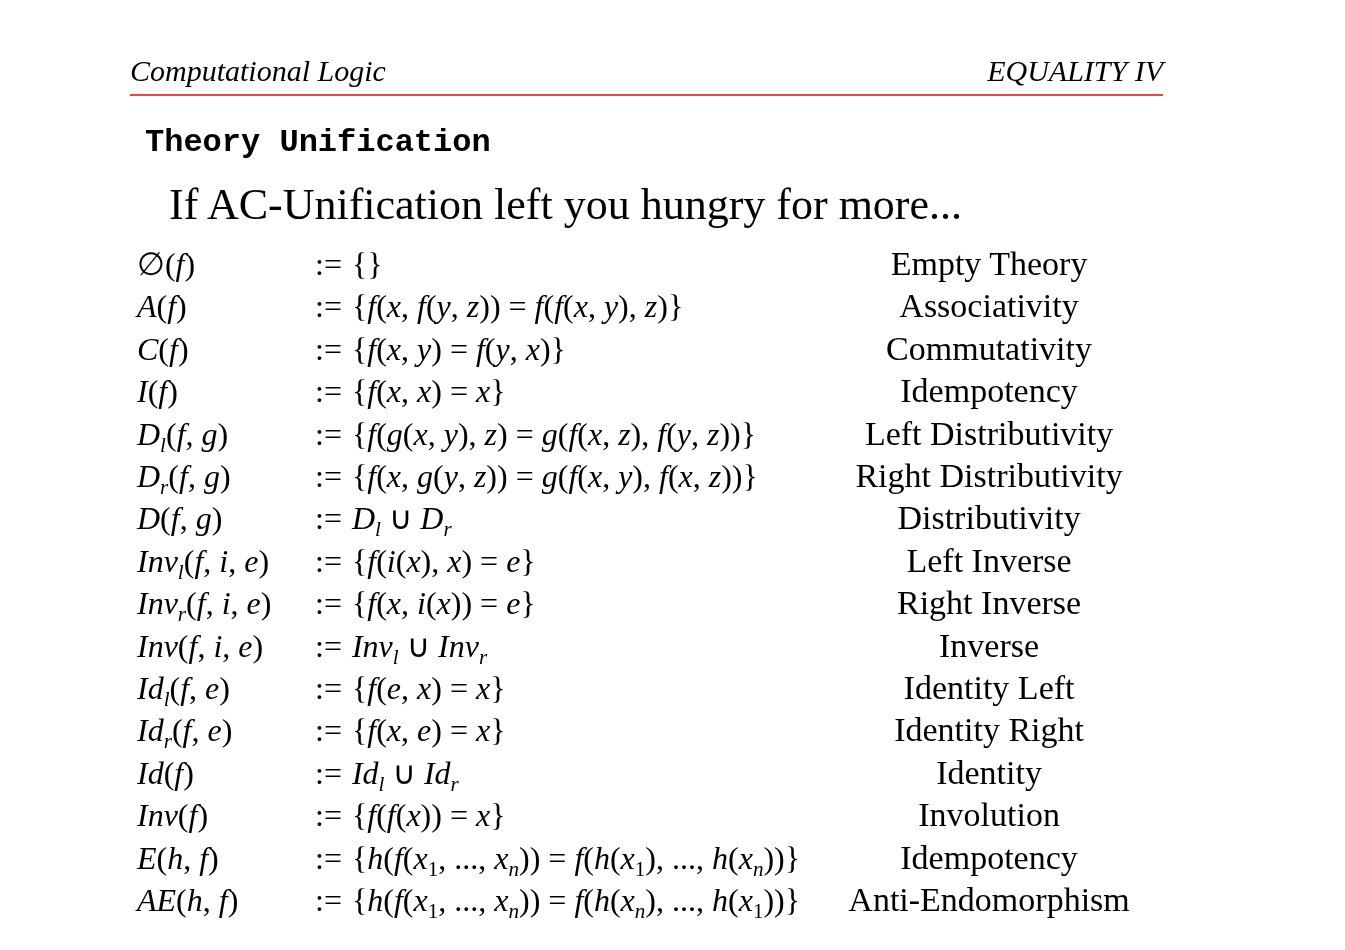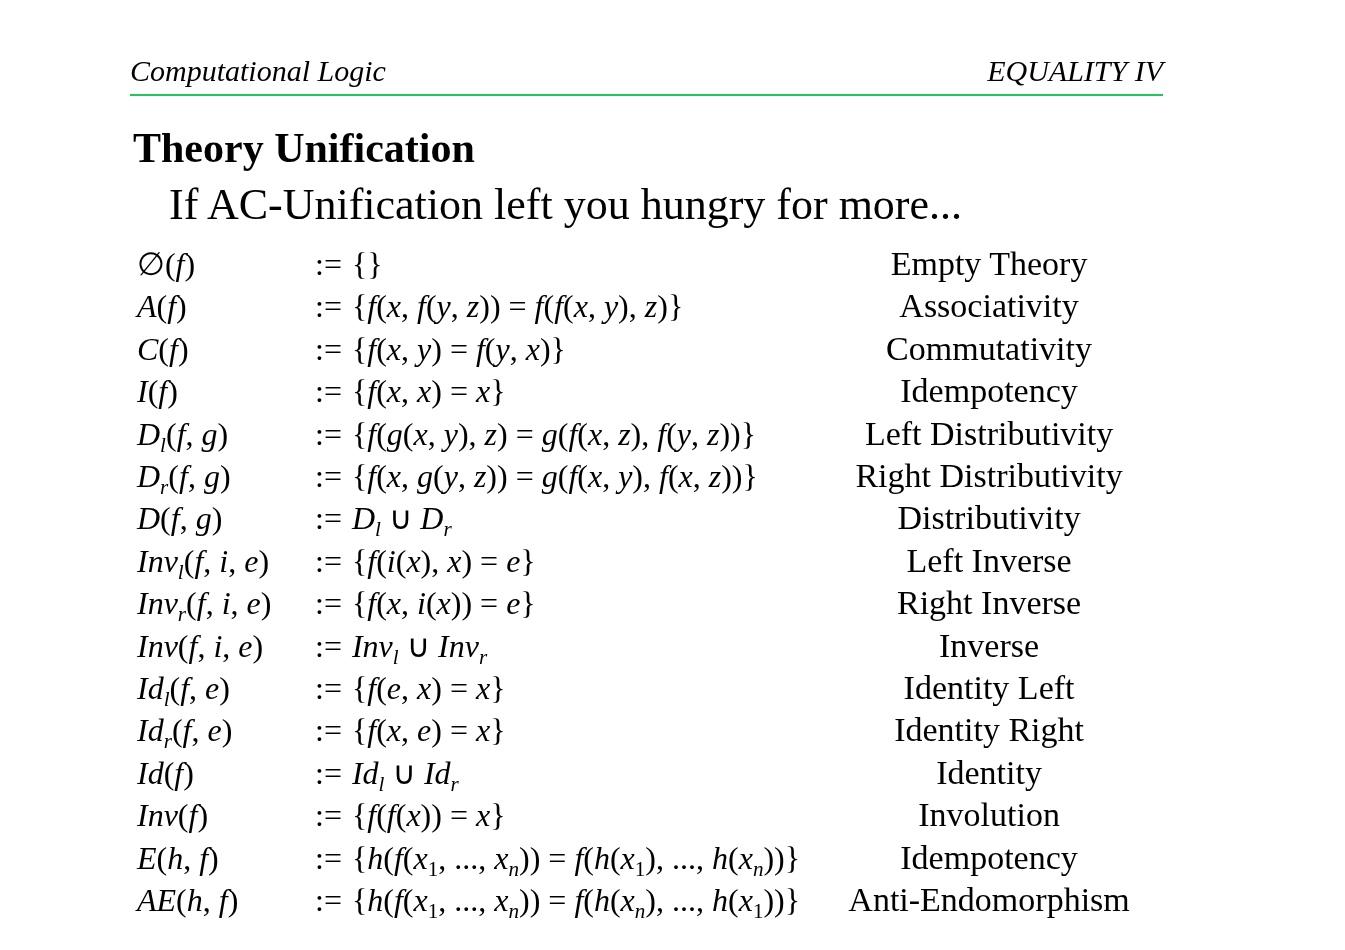--- a/index.html
+++ b/index.html
@@ -21,30 +21,31 @@
     left: 130px;
     top: 54px;
     width: 1033px;
     display: flex;
     justify-content: space-between;
     align-items: flex-start;
     font-style: italic;
     font-size: 30px;
     line-height: 1.1;
     padding-bottom: 7px;
-    border-bottom: 2px solid #22c55e;
+    border-bottom: 2px solid #ef4444;
     gap: 18px;
   }
   .title {
     position: absolute;
-    left: 133px;
+    left: 145px;
     top: 126px;
-    font-size: 42px;
+    font-size: 32px;
     font-weight: bold;
     line-height: 1.05;
+    font-family: Liberation Mono, monospace;
   }
   .subtitle {
     position: absolute;
     left: 127px;
     top: 181px;
     font-size: 44px;
     line-height: 1.1;
     margin-left: 42px;
   }
   .theory-table {

